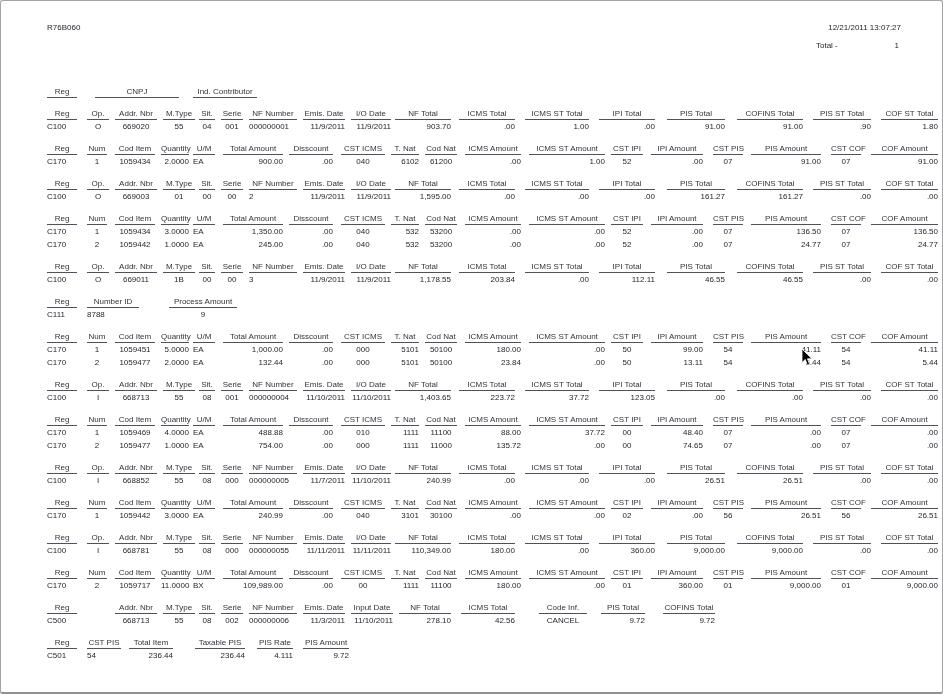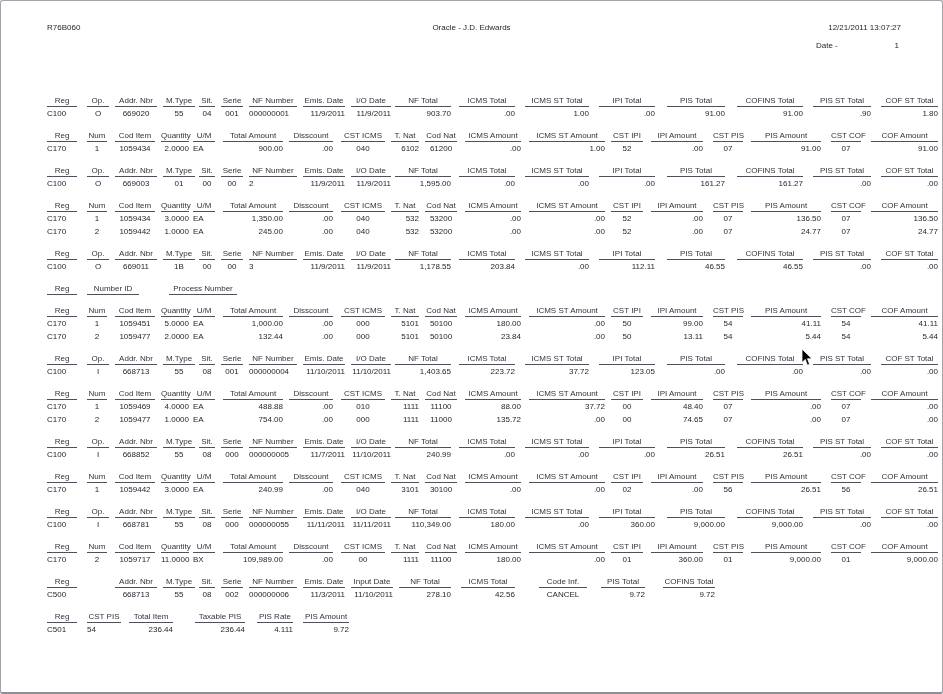--- a/index.html
+++ b/index.html
@@ -31,28 +31,28 @@
   .al{text-align:left}.ac{text-align:center}.ar{text-align:right}
   .hdr .cell{border-bottom:1px solid #50505a;height:11px;line-height:12px;color:#33333b;}
   .cursor{position:absolute;width:12px;height:19px;pointer-events:none;}
 </style>
 </head>
 <body>
 
 <div class="page">
   <div class="rpt-hdr">
     <div class="hitem prog">R76B060</div>
-    <div class="hitem company">Oracle - J.D. Edwards</div>
     <div class="hitem dtime">12/21/2011 13:07:27</div>
-    <div class="hitem pagelab">Date -</div>
+    <div class="hitem pagelab">Total -</div>
     <div class="hitem pagenum">1</div>
   </div>
 
   <div class="rbody" id="rbody">
       <div class="block">
+        <div class="line hdr"><span class="cell ac" style="width: 30px; margin-right: 18px;">Reg</span><span class="cell ac" style="width: 84px; margin-right: 14px;">CNPJ</span><span class="cell ac" style="width: 64px; margin-right: 0px;">Ind. Contributor</span></div>
       </div>
       <div class="block">
         <div class="line hdr"><span class="cell ac" style="width: 30px; margin-right: 10px;">Reg</span><span class="cell ac" style="width: 22px; margin-right: 6px;">Op.</span><span class="cell ac" style="width: 42px; margin-right: 6px;">Addr. Nbr</span><span class="cell ac" style="width: 32px; margin-right: 4px;">M.Type</span><span class="cell ac" style="width: 16px; margin-right: 6px;">Sit.</span><span class="cell ac" style="width: 22px; margin-right: 6px;">Serie</span><span class="cell ac" style="width: 48px; margin-right: 6px;">NF Number</span><span class="cell ac" style="width: 42px; margin-right: 6px;">Emis. Date</span><span class="cell ac" style="width: 40px; margin-right: 4px;">I/O Date</span><span class="cell ac" style="width: 56px; margin-right: 8px;">NF Total</span><span class="cell ac" style="width: 56px; margin-right: 10px;">ICMS Total</span><span class="cell ac" style="width: 64px; margin-right: 10px;">ICMS ST Total</span><span class="cell ac" style="width: 56px; margin-right: 12px;">IPI Total</span><span class="cell ac" style="width: 58px; margin-right: 12px;">PIS Total</span><span class="cell ac" style="width: 66px; margin-right: 10px;">COFINS Total</span><span class="cell ac" style="width: 58px; margin-right: 10px;">PIS ST Total</span><span class="cell ac" style="width: 57px; margin-right: 0px;">COF ST Total</span></div>
         <div class="line"><span class="cell al" style="width: 30px; margin-right: 10px;">C100</span><span class="cell ac" style="width: 22px; margin-right: 6px;">O</span><span class="cell ac" style="width: 42px; margin-right: 6px;">669020</span><span class="cell ac" style="width: 32px; margin-right: 4px;">55</span><span class="cell ac" style="width: 16px; margin-right: 6px;">04</span><span class="cell ac" style="width: 22px; margin-right: 6px;">001</span><span class="cell al" style="width: 48px; margin-right: 6px;">000000001</span><span class="cell ar" style="width: 42px; margin-right: 6px;">11/9/2011</span><span class="cell ar" style="width: 40px; margin-right: 4px;">11/9/2011</span><span class="cell ar" style="width: 56px; margin-right: 8px;">903.70</span><span class="cell ar" style="width: 56px; margin-right: 10px;">.00</span><span class="cell ar" style="width: 64px; margin-right: 10px;">1.00</span><span class="cell ar" style="width: 56px; margin-right: 12px;">.00</span><span class="cell ar" style="width: 58px; margin-right: 12px;">91.00</span><span class="cell ar" style="width: 66px; margin-right: 10px;">91.00</span><span class="cell ar" style="width: 58px; margin-right: 10px;">.90</span><span class="cell ar" style="width: 57px; margin-right: 0px;">1.80</span></div>
       </div>
       <div class="block">
         <div class="line hdr"><span class="cell ac" style="width: 30px; margin-right: 10px;">Reg</span><span class="cell ac" style="width: 20px; margin-right: 8px;">Num</span><span class="cell ac" style="width: 40px; margin-right: 6px;">Cod Item</span><span class="cell ac" style="width: 28px; margin-right: 4px;">Quantity</span><span class="cell ac" style="width: 22px; margin-right: 8px;">U/M</span><span class="cell ac" style="width: 60px; margin-right: 6px;">Total Amount</span><span class="cell ac" style="width: 44px; margin-right: 8px;">Disscount</span><span class="cell ac" style="width: 44px; margin-right: 6px;">CST ICMS</span><span class="cell ac" style="width: 28px; margin-right: 6px;">T. Nat</span><span class="cell ac" style="width: 32px; margin-right: 8px;">Cod Nat</span><span class="cell ac" style="width: 56px; margin-right: 8px;">ICMS Amount</span><span class="cell ac" style="width: 76px; margin-right: 6px;">ICMS ST Amount</span><span class="cell ac" style="width: 32px; margin-right: 8px;">CST IPI</span><span class="cell ac" style="width: 52px; margin-right: 10px;">IPI Amount</span><span class="cell ac" style="width: 30px; margin-right: 8px;">CST PIS</span><span class="cell ac" style="width: 70px; margin-right: 10px;">PIS Amount</span><span class="cell ac" style="width: 30px; margin-right: 10px;">CST COF</span><span class="cell ac" style="width: 67px; margin-right: 0px;">COF Amount</span></div>
         <div class="line"><span class="cell al" style="width: 30px; margin-right: 10px;">C170</span><span class="cell ac" style="width: 20px; margin-right: 8px;">1</span><span class="cell ac" style="width: 40px; margin-right: 6px;">1059434</span><span class="cell ar" style="width: 28px; margin-right: 4px;">2.0000</span><span class="cell al" style="width: 22px; margin-right: 8px;">EA</span><span class="cell ar" style="width: 60px; margin-right: 6px;">900.00</span><span class="cell ar" style="width: 44px; margin-right: 8px;">.00</span><span class="cell ac" style="width: 44px; margin-right: 6px;">040</span><span class="cell ar" style="width: 28px; margin-right: 6px;">6102</span><span class="cell ac" style="width: 32px; margin-right: 8px;">61200</span><span class="cell ar" style="width: 56px; margin-right: 8px;">.00</span><span class="cell ar" style="width: 76px; margin-right: 6px;">1.00</span><span class="cell ac" style="width: 32px; margin-right: 8px;">52</span><span class="cell ar" style="width: 52px; margin-right: 10px;">.00</span><span class="cell ac" style="width: 30px; margin-right: 8px;">07</span><span class="cell ar" style="width: 70px; margin-right: 10px;">91.00</span><span class="cell ac" style="width: 30px; margin-right: 10px;">07</span><span class="cell ar" style="width: 67px; margin-right: 0px;">91.00</span></div>
       </div>
       <div class="block">
@@ -62,21 +62,22 @@
       <div class="block">
         <div class="line hdr"><span class="cell ac" style="width: 30px; margin-right: 10px;">Reg</span><span class="cell ac" style="width: 20px; margin-right: 8px;">Num</span><span class="cell ac" style="width: 40px; margin-right: 6px;">Cod Item</span><span class="cell ac" style="width: 28px; margin-right: 4px;">Quantity</span><span class="cell ac" style="width: 22px; margin-right: 8px;">U/M</span><span class="cell ac" style="width: 60px; margin-right: 6px;">Total Amount</span><span class="cell ac" style="width: 44px; margin-right: 8px;">Disscount</span><span class="cell ac" style="width: 44px; margin-right: 6px;">CST ICMS</span><span class="cell ac" style="width: 28px; margin-right: 6px;">T. Nat</span><span class="cell ac" style="width: 32px; margin-right: 8px;">Cod Nat</span><span class="cell ac" style="width: 56px; margin-right: 8px;">ICMS Amount</span><span class="cell ac" style="width: 76px; margin-right: 6px;">ICMS ST Amount</span><span class="cell ac" style="width: 32px; margin-right: 8px;">CST IPI</span><span class="cell ac" style="width: 52px; margin-right: 10px;">IPI Amount</span><span class="cell ac" style="width: 30px; margin-right: 8px;">CST PIS</span><span class="cell ac" style="width: 70px; margin-right: 10px;">PIS Amount</span><span class="cell ac" style="width: 30px; margin-right: 10px;">CST COF</span><span class="cell ac" style="width: 67px; margin-right: 0px;">COF Amount</span></div>
         <div class="line"><span class="cell al" style="width: 30px; margin-right: 10px;">C170</span><span class="cell ac" style="width: 20px; margin-right: 8px;">1</span><span class="cell ac" style="width: 40px; margin-right: 6px;">1059434</span><span class="cell ar" style="width: 28px; margin-right: 4px;">3.0000</span><span class="cell al" style="width: 22px; margin-right: 8px;">EA</span><span class="cell ar" style="width: 60px; margin-right: 6px;">1,350.00</span><span class="cell ar" style="width: 44px; margin-right: 8px;">.00</span><span class="cell ac" style="width: 44px; margin-right: 6px;">040</span><span class="cell ar" style="width: 28px; margin-right: 6px;">532</span><span class="cell ac" style="width: 32px; margin-right: 8px;">53200</span><span class="cell ar" style="width: 56px; margin-right: 8px;">.00</span><span class="cell ar" style="width: 76px; margin-right: 6px;">.00</span><span class="cell ac" style="width: 32px; margin-right: 8px;">52</span><span class="cell ar" style="width: 52px; margin-right: 10px;">.00</span><span class="cell ac" style="width: 30px; margin-right: 8px;">07</span><span class="cell ar" style="width: 70px; margin-right: 10px;">136.50</span><span class="cell ac" style="width: 30px; margin-right: 10px;">07</span><span class="cell ar" style="width: 67px; margin-right: 0px;">136.50</span></div>
         <div class="line"><span class="cell al" style="width: 30px; margin-right: 10px;">C170</span><span class="cell ac" style="width: 20px; margin-right: 8px;">2</span><span class="cell ac" style="width: 40px; margin-right: 6px;">1059442</span><span class="cell ar" style="width: 28px; margin-right: 4px;">1.0000</span><span class="cell al" style="width: 22px; margin-right: 8px;">EA</span><span class="cell ar" style="width: 60px; margin-right: 6px;">245.00</span><span class="cell ar" style="width: 44px; margin-right: 8px;">.00</span><span class="cell ac" style="width: 44px; margin-right: 6px;">040</span><span class="cell ar" style="width: 28px; margin-right: 6px;">532</span><span class="cell ac" style="width: 32px; margin-right: 8px;">53200</span><span class="cell ar" style="width: 56px; margin-right: 8px;">.00</span><span class="cell ar" style="width: 76px; margin-right: 6px;">.00</span><span class="cell ac" style="width: 32px; margin-right: 8px;">52</span><span class="cell ar" style="width: 52px; margin-right: 10px;">.00</span><span class="cell ac" style="width: 30px; margin-right: 8px;">07</span><span class="cell ar" style="width: 70px; margin-right: 10px;">24.77</span><span class="cell ac" style="width: 30px; margin-right: 10px;">07</span><span class="cell ar" style="width: 67px; margin-right: 0px;">24.77</span></div>
       </div>
       <div class="block">
         <div class="line hdr"><span class="cell ac" style="width: 30px; margin-right: 10px;">Reg</span><span class="cell ac" style="width: 22px; margin-right: 6px;">Op.</span><span class="cell ac" style="width: 42px; margin-right: 6px;">Addr. Nbr</span><span class="cell ac" style="width: 32px; margin-right: 4px;">M.Type</span><span class="cell ac" style="width: 16px; margin-right: 6px;">Sit.</span><span class="cell ac" style="width: 22px; margin-right: 6px;">Serie</span><span class="cell ac" style="width: 48px; margin-right: 6px;">NF Number</span><span class="cell ac" style="width: 42px; margin-right: 6px;">Emis. Date</span><span class="cell ac" style="width: 40px; margin-right: 4px;">I/O Date</span><span class="cell ac" style="width: 56px; margin-right: 8px;">NF Total</span><span class="cell ac" style="width: 56px; margin-right: 10px;">ICMS Total</span><span class="cell ac" style="width: 64px; margin-right: 10px;">ICMS ST Total</span><span class="cell ac" style="width: 56px; margin-right: 12px;">IPI Total</span><span class="cell ac" style="width: 58px; margin-right: 12px;">PIS Total</span><span class="cell ac" style="width: 66px; margin-right: 10px;">COFINS Total</span><span class="cell ac" style="width: 58px; margin-right: 10px;">PIS ST Total</span><span class="cell ac" style="width: 57px; margin-right: 0px;">COF ST Total</span></div>
         <div class="line"><span class="cell al" style="width: 30px; margin-right: 10px;">C100</span><span class="cell ac" style="width: 22px; margin-right: 6px;">O</span><span class="cell ac" style="width: 42px; margin-right: 6px;">669011</span><span class="cell ac" style="width: 32px; margin-right: 4px;">1B</span><span class="cell ac" style="width: 16px; margin-right: 6px;">00</span><span class="cell ac" style="width: 22px; margin-right: 6px;">00</span><span class="cell al" style="width: 48px; margin-right: 6px;">3</span><span class="cell ar" style="width: 42px; margin-right: 6px;">11/9/2011</span><span class="cell ar" style="width: 40px; margin-right: 4px;">11/9/2011</span><span class="cell ar" style="width: 56px; margin-right: 8px;">1,178.55</span><span class="cell ar" style="width: 56px; margin-right: 10px;">203.84</span><span class="cell ar" style="width: 64px; margin-right: 10px;">.00</span><span class="cell ar" style="width: 56px; margin-right: 12px;">112.11</span><span class="cell ar" style="width: 58px; margin-right: 12px;">46.55</span><span class="cell ar" style="width: 66px; margin-right: 10px;">46.55</span><span class="cell ar" style="width: 58px; margin-right: 10px;">.00</span><span class="cell ar" style="width: 57px; margin-right: 0px;">.00</span></div>
       </div>
       <div class="block">
-        <div class="line hdr"><span class="cell ac" style="width: 30px; margin-right: 10px;">Reg</span><span class="cell ac" style="width: 52px; margin-right: 30px;">Number ID</span><span class="cell ac" style="width: 68px; margin-right: 0px;">Process Number</span></div>
+        <div class="line hdr"><span class="cell ac" style="width: 30px; margin-right: 10px;">Reg</span><span class="cell ac" style="width: 52px; margin-right: 30px;">Number ID</span><span class="cell ac" style="width: 68px; margin-right: 0px;">Process Amount</span></div>
+        <div class="line"><span class="cell al" style="width: 30px; margin-right: 10px;">C111</span><span class="cell al" style="width: 52px; margin-right: 30px;">8788</span><span class="cell ac" style="width: 68px; margin-right: 0px;">9</span></div>
       </div>
       <div class="block">
         <div class="line hdr"><span class="cell ac" style="width: 30px; margin-right: 10px;">Reg</span><span class="cell ac" style="width: 20px; margin-right: 8px;">Num</span><span class="cell ac" style="width: 40px; margin-right: 6px;">Cod Item</span><span class="cell ac" style="width: 28px; margin-right: 4px;">Quantity</span><span class="cell ac" style="width: 22px; margin-right: 8px;">U/M</span><span class="cell ac" style="width: 60px; margin-right: 6px;">Total Amount</span><span class="cell ac" style="width: 44px; margin-right: 8px;">Disscount</span><span class="cell ac" style="width: 44px; margin-right: 6px;">CST ICMS</span><span class="cell ac" style="width: 28px; margin-right: 6px;">T. Nat</span><span class="cell ac" style="width: 32px; margin-right: 8px;">Cod Nat</span><span class="cell ac" style="width: 56px; margin-right: 8px;">ICMS Amount</span><span class="cell ac" style="width: 76px; margin-right: 6px;">ICMS ST Amount</span><span class="cell ac" style="width: 32px; margin-right: 8px;">CST IPI</span><span class="cell ac" style="width: 52px; margin-right: 10px;">IPI Amount</span><span class="cell ac" style="width: 30px; margin-right: 8px;">CST PIS</span><span class="cell ac" style="width: 70px; margin-right: 10px;">PIS Amount</span><span class="cell ac" style="width: 30px; margin-right: 10px;">CST COF</span><span class="cell ac" style="width: 67px; margin-right: 0px;">COF Amount</span></div>
         <div class="line"><span class="cell al" style="width: 30px; margin-right: 10px;">C170</span><span class="cell ac" style="width: 20px; margin-right: 8px;">1</span><span class="cell ac" style="width: 40px; margin-right: 6px;">1059451</span><span class="cell ar" style="width: 28px; margin-right: 4px;">5.0000</span><span class="cell al" style="width: 22px; margin-right: 8px;">EA</span><span class="cell ar" style="width: 60px; margin-right: 6px;">1,000.00</span><span class="cell ar" style="width: 44px; margin-right: 8px;">.00</span><span class="cell ac" style="width: 44px; margin-right: 6px;">000</span><span class="cell ar" style="width: 28px; margin-right: 6px;">5101</span><span class="cell ac" style="width: 32px; margin-right: 8px;">50100</span><span class="cell ar" style="width: 56px; margin-right: 8px;">180.00</span><span class="cell ar" style="width: 76px; margin-right: 6px;">.00</span><span class="cell ac" style="width: 32px; margin-right: 8px;">50</span><span class="cell ar" style="width: 52px; margin-right: 10px;">99.00</span><span class="cell ac" style="width: 30px; margin-right: 8px;">54</span><span class="cell ar" style="width: 70px; margin-right: 10px;">41.11</span><span class="cell ac" style="width: 30px; margin-right: 10px;">54</span><span class="cell ar" style="width: 67px; margin-right: 0px;">41.11</span></div>
         <div class="line"><span class="cell al" style="width: 30px; margin-right: 10px;">C170</span><span class="cell ac" style="width: 20px; margin-right: 8px;">2</span><span class="cell ac" style="width: 40px; margin-right: 6px;">1059477</span><span class="cell ar" style="width: 28px; margin-right: 4px;">2.0000</span><span class="cell al" style="width: 22px; margin-right: 8px;">EA</span><span class="cell ar" style="width: 60px; margin-right: 6px;">132.44</span><span class="cell ar" style="width: 44px; margin-right: 8px;">.00</span><span class="cell ac" style="width: 44px; margin-right: 6px;">000</span><span class="cell ar" style="width: 28px; margin-right: 6px;">5101</span><span class="cell ac" style="width: 32px; margin-right: 8px;">50100</span><span class="cell ar" style="width: 56px; margin-right: 8px;">23.84</span><span class="cell ar" style="width: 76px; margin-right: 6px;">.00</span><span class="cell ac" style="width: 32px; margin-right: 8px;">50</span><span class="cell ar" style="width: 52px; margin-right: 10px;">13.11</span><span class="cell ac" style="width: 30px; margin-right: 8px;">54</span><span class="cell ar" style="width: 70px; margin-right: 10px;">5.44</span><span class="cell ac" style="width: 30px; margin-right: 10px;">54</span><span class="cell ar" style="width: 67px; margin-right: 0px;">5.44</span></div>
       </div>
       <div class="block">
         <div class="line hdr"><span class="cell ac" style="width: 30px; margin-right: 10px;">Reg</span><span class="cell ac" style="width: 22px; margin-right: 6px;">Op.</span><span class="cell ac" style="width: 42px; margin-right: 6px;">Addr. Nbr</span><span class="cell ac" style="width: 32px; margin-right: 4px;">M.Type</span><span class="cell ac" style="width: 16px; margin-right: 6px;">Sit.</span><span class="cell ac" style="width: 22px; margin-right: 6px;">Serie</span><span class="cell ac" style="width: 48px; margin-right: 6px;">NF Number</span><span class="cell ac" style="width: 42px; margin-right: 6px;">Emis. Date</span><span class="cell ac" style="width: 40px; margin-right: 4px;">I/O Date</span><span class="cell ac" style="width: 56px; margin-right: 8px;">NF Total</span><span class="cell ac" style="width: 56px; margin-right: 10px;">ICMS Total</span><span class="cell ac" style="width: 64px; margin-right: 10px;">ICMS ST Total</span><span class="cell ac" style="width: 56px; margin-right: 12px;">IPI Total</span><span class="cell ac" style="width: 58px; margin-right: 12px;">PIS Total</span><span class="cell ac" style="width: 66px; margin-right: 10px;">COFINS Total</span><span class="cell ac" style="width: 58px; margin-right: 10px;">PIS ST Total</span><span class="cell ac" style="width: 57px; margin-right: 0px;">COF ST Total</span></div>
         <div class="line"><span class="cell al" style="width: 30px; margin-right: 10px;">C100</span><span class="cell ac" style="width: 22px; margin-right: 6px;">I</span><span class="cell ac" style="width: 42px; margin-right: 6px;">668713</span><span class="cell ac" style="width: 32px; margin-right: 4px;">55</span><span class="cell ac" style="width: 16px; margin-right: 6px;">08</span><span class="cell ac" style="width: 22px; margin-right: 6px;">001</span><span class="cell al" style="width: 48px; margin-right: 6px;">000000004</span><span class="cell ar" style="width: 42px; margin-right: 6px;">11/10/2011</span><span class="cell ar" style="width: 40px; margin-right: 4px;">11/10/2011</span><span class="cell ar" style="width: 56px; margin-right: 8px;">1,403.65</span><span class="cell ar" style="width: 56px; margin-right: 10px;">223.72</span><span class="cell ar" style="width: 64px; margin-right: 10px;">37.72</span><span class="cell ar" style="width: 56px; margin-right: 12px;">123.05</span><span class="cell ar" style="width: 58px; margin-right: 12px;">.00</span><span class="cell ar" style="width: 66px; margin-right: 10px;">.00</span><span class="cell ar" style="width: 58px; margin-right: 10px;">.00</span><span class="cell ar" style="width: 57px; margin-right: 0px;">.00</span></div>
       </div>

